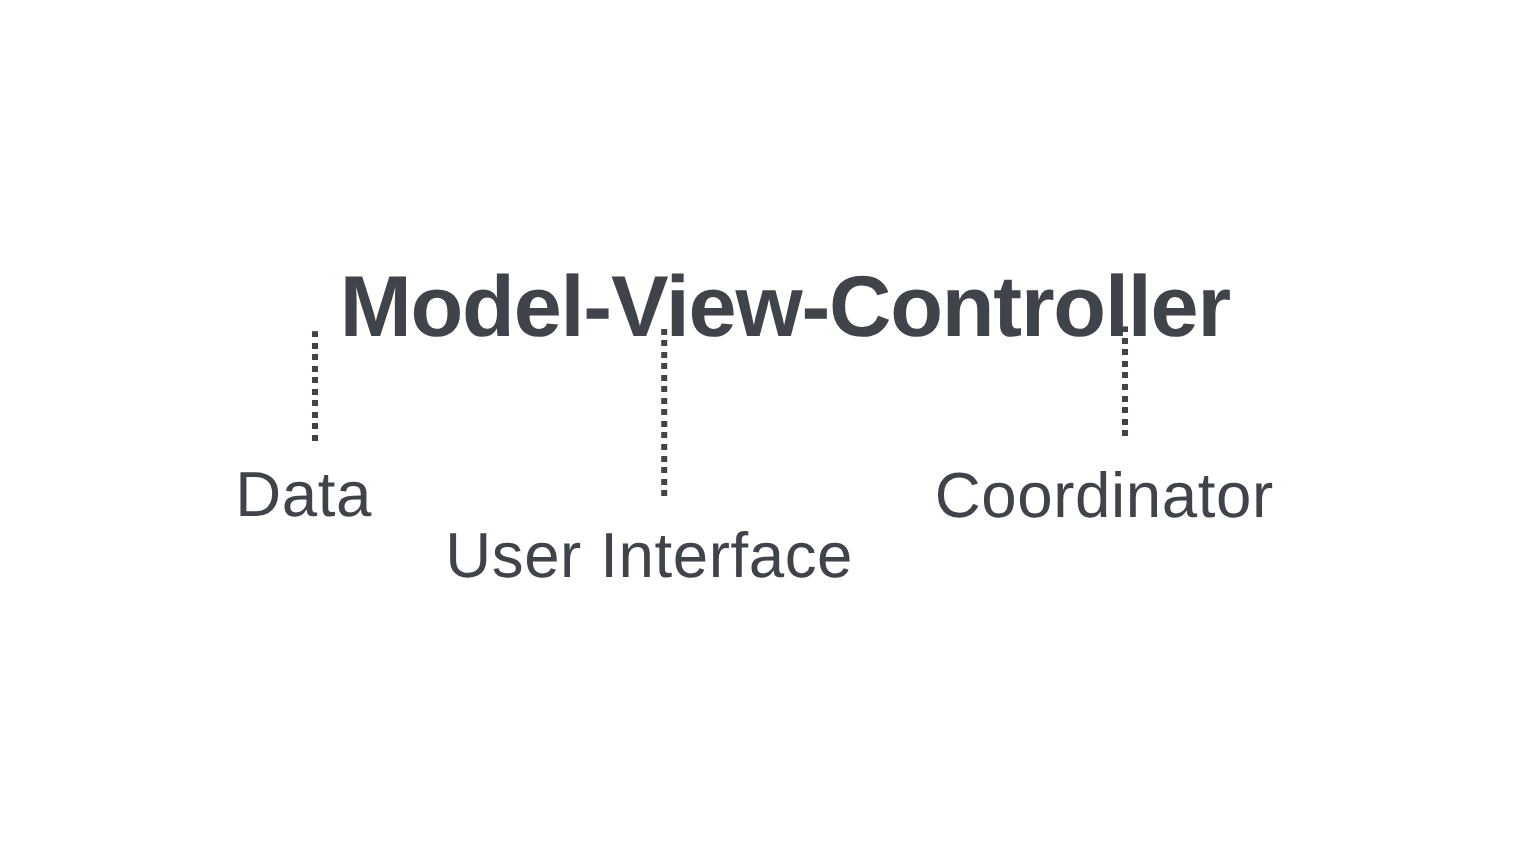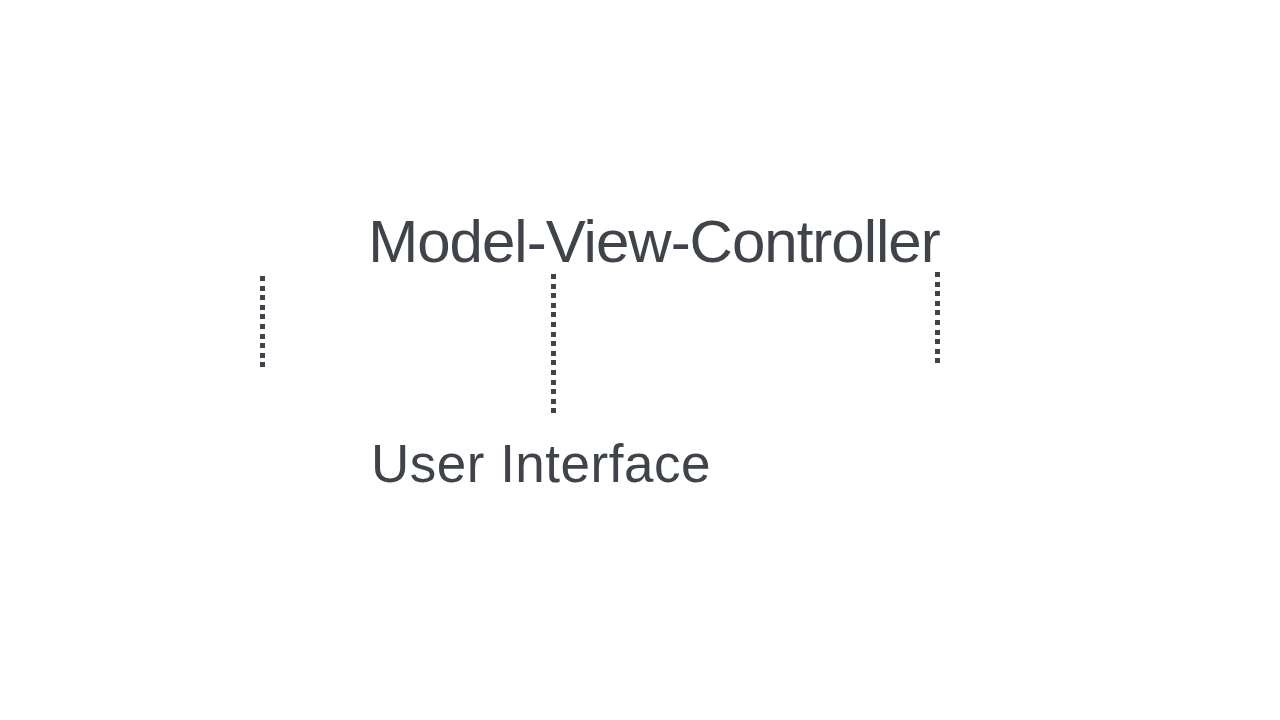--- a/index.html
+++ b/index.html
@@ -15,22 +15,22 @@
     overflow: hidden;
     font-family: "Liberation Sans", sans-serif;
     color: var(--ink, #3f434a);
   }
   .title {
     position: absolute;
     left: 0;
     right: 0;
     top: 172px;
     text-align: center;
-    font-size: 60px;
-    font-weight: normal;
+    font-size: 72px;
+    font-weight: bold;
     letter-spacing: -1px;
     line-height: 1;
     white-space: nowrap;
     padding-left: 28px;
   }
   .connector {
     position: absolute;
     width: 5px;
     background: repeating-linear-gradient(
       to bottom,
@@ -61,17 +61,19 @@
 <div class="stage" style="--bg: #ffffff; --ink: #3f434a;">
 
   <h1 class="title">Model-View-Controller</h1>
 
   <div class="connector model"></div>
 
   <div class="connector view"></div>
 
   <div class="connector controller"></div>
 
+  <div class="label data">Data</div>
 
   <div class="label ui">User Interface</div>
 
+  <div class="label coordinator">Coordinator</div>
 
 </div>
 
 </body></html>

